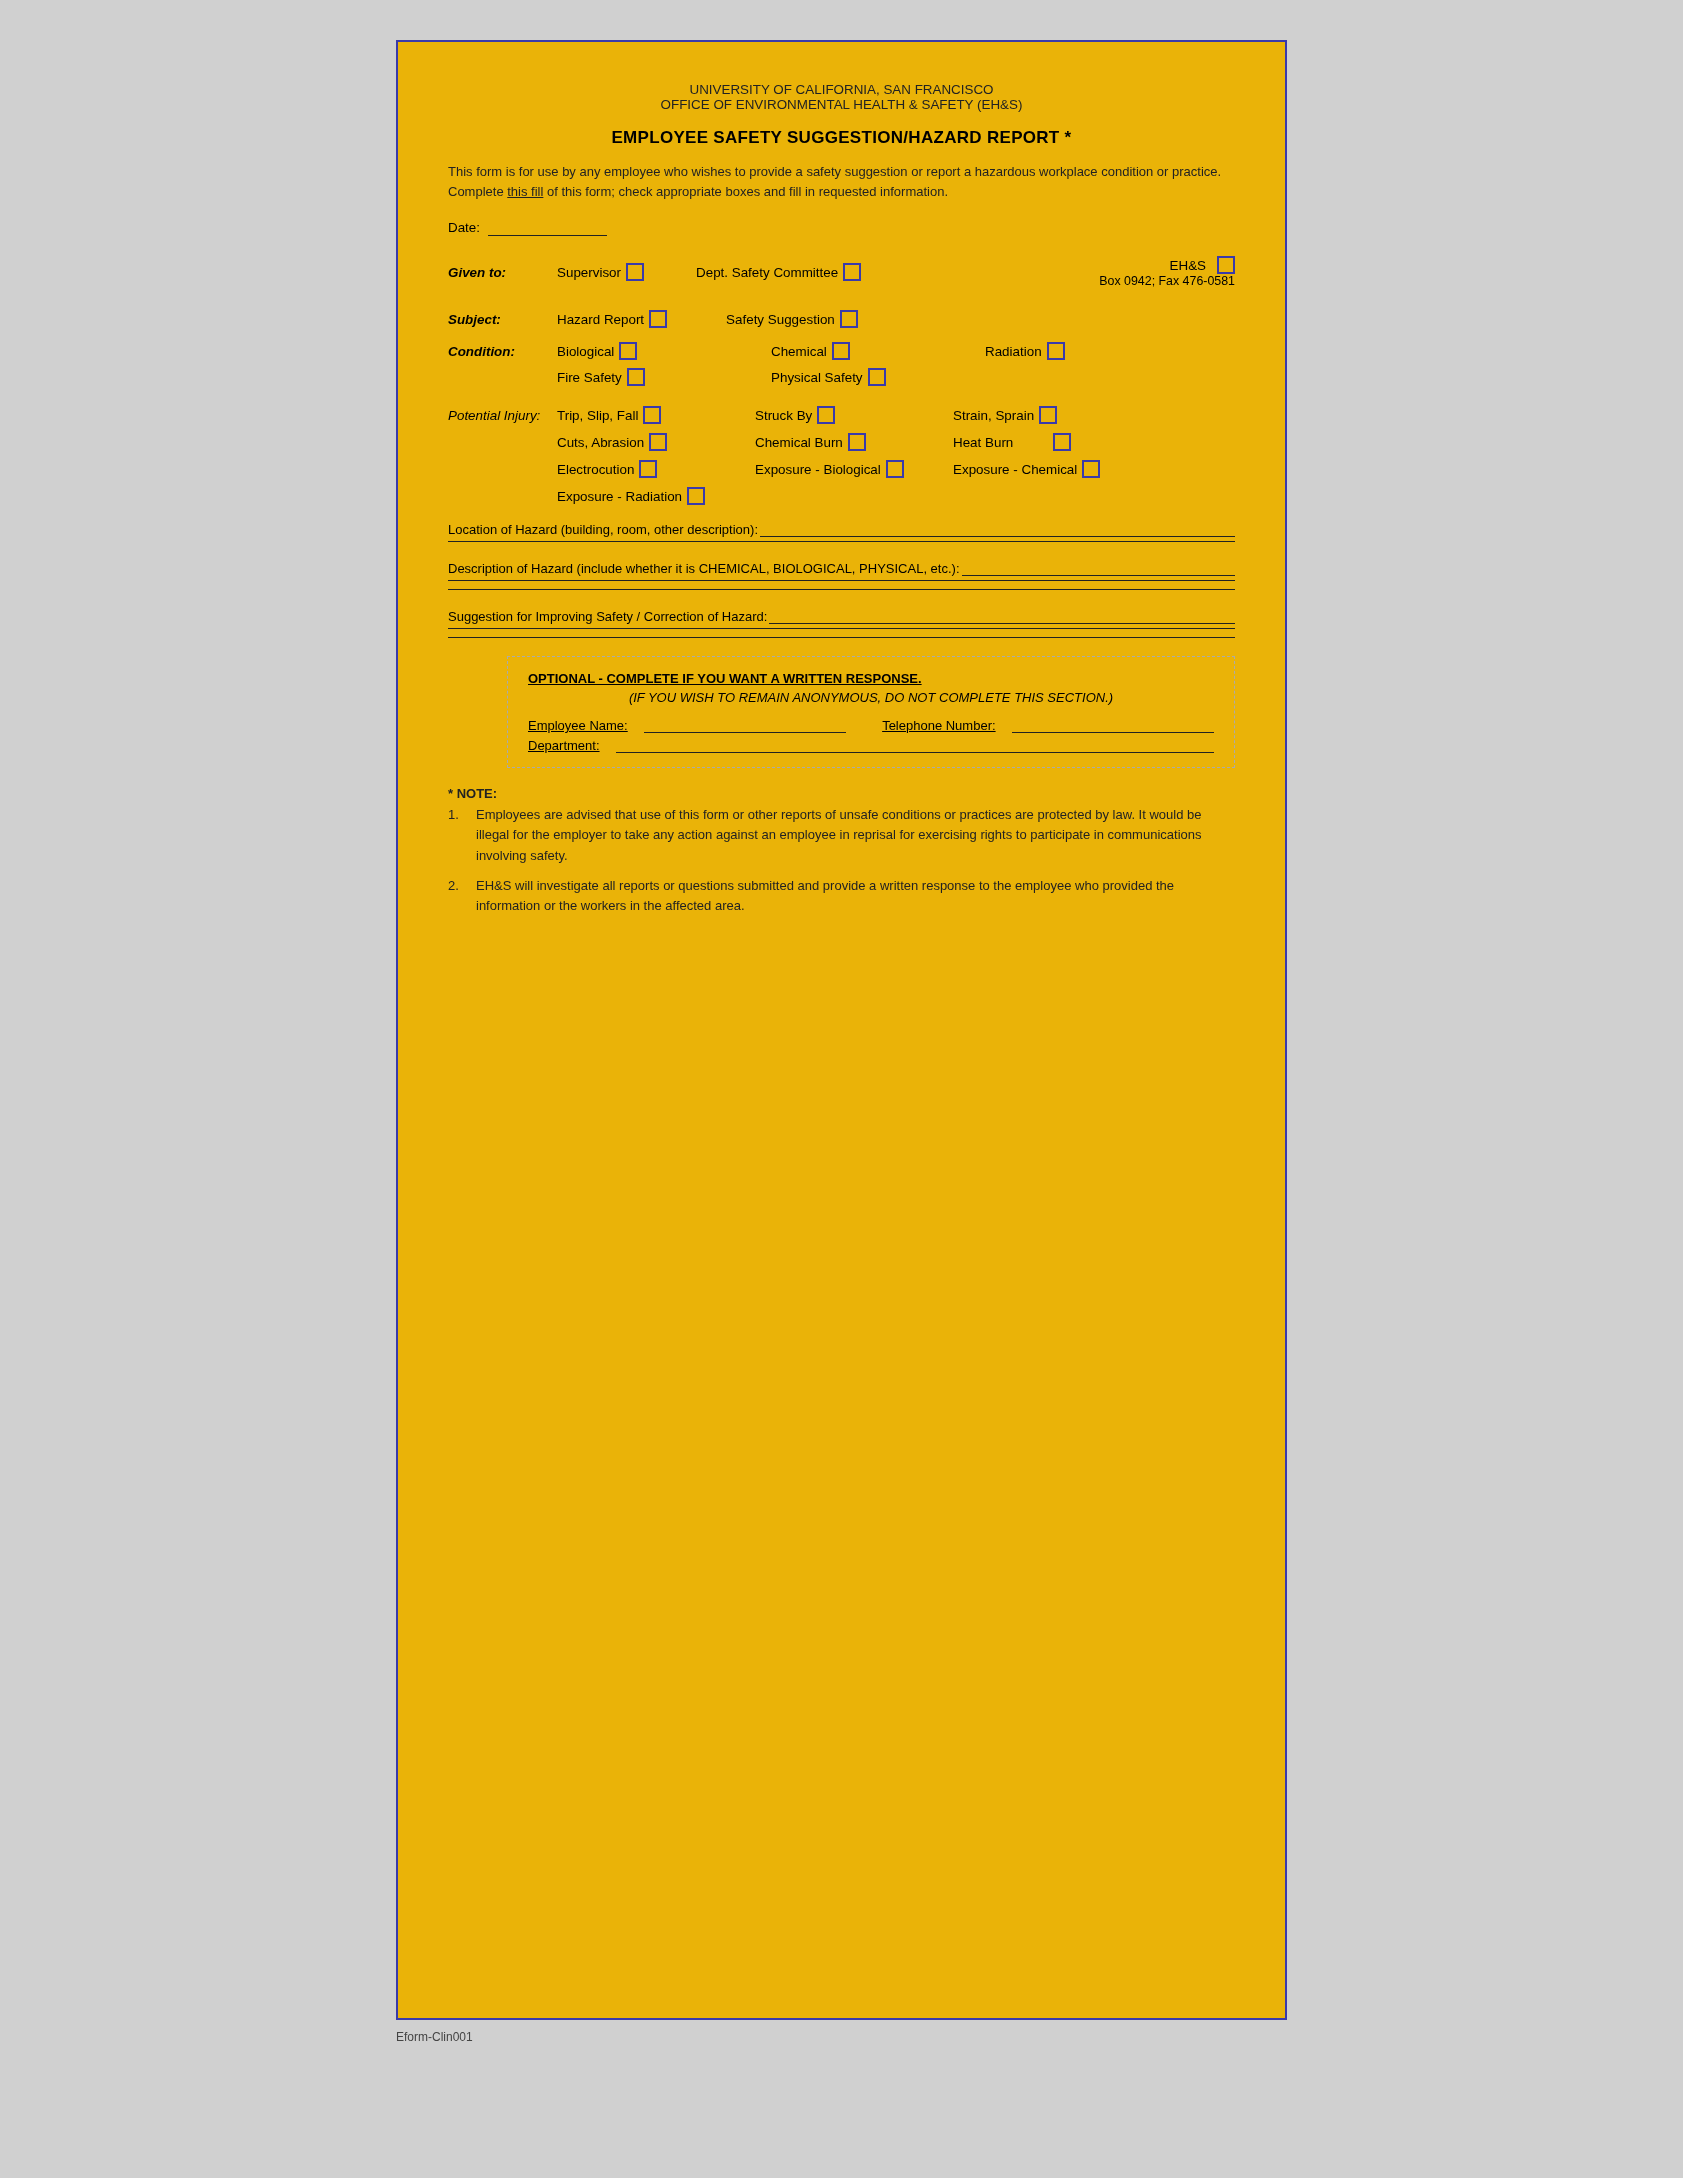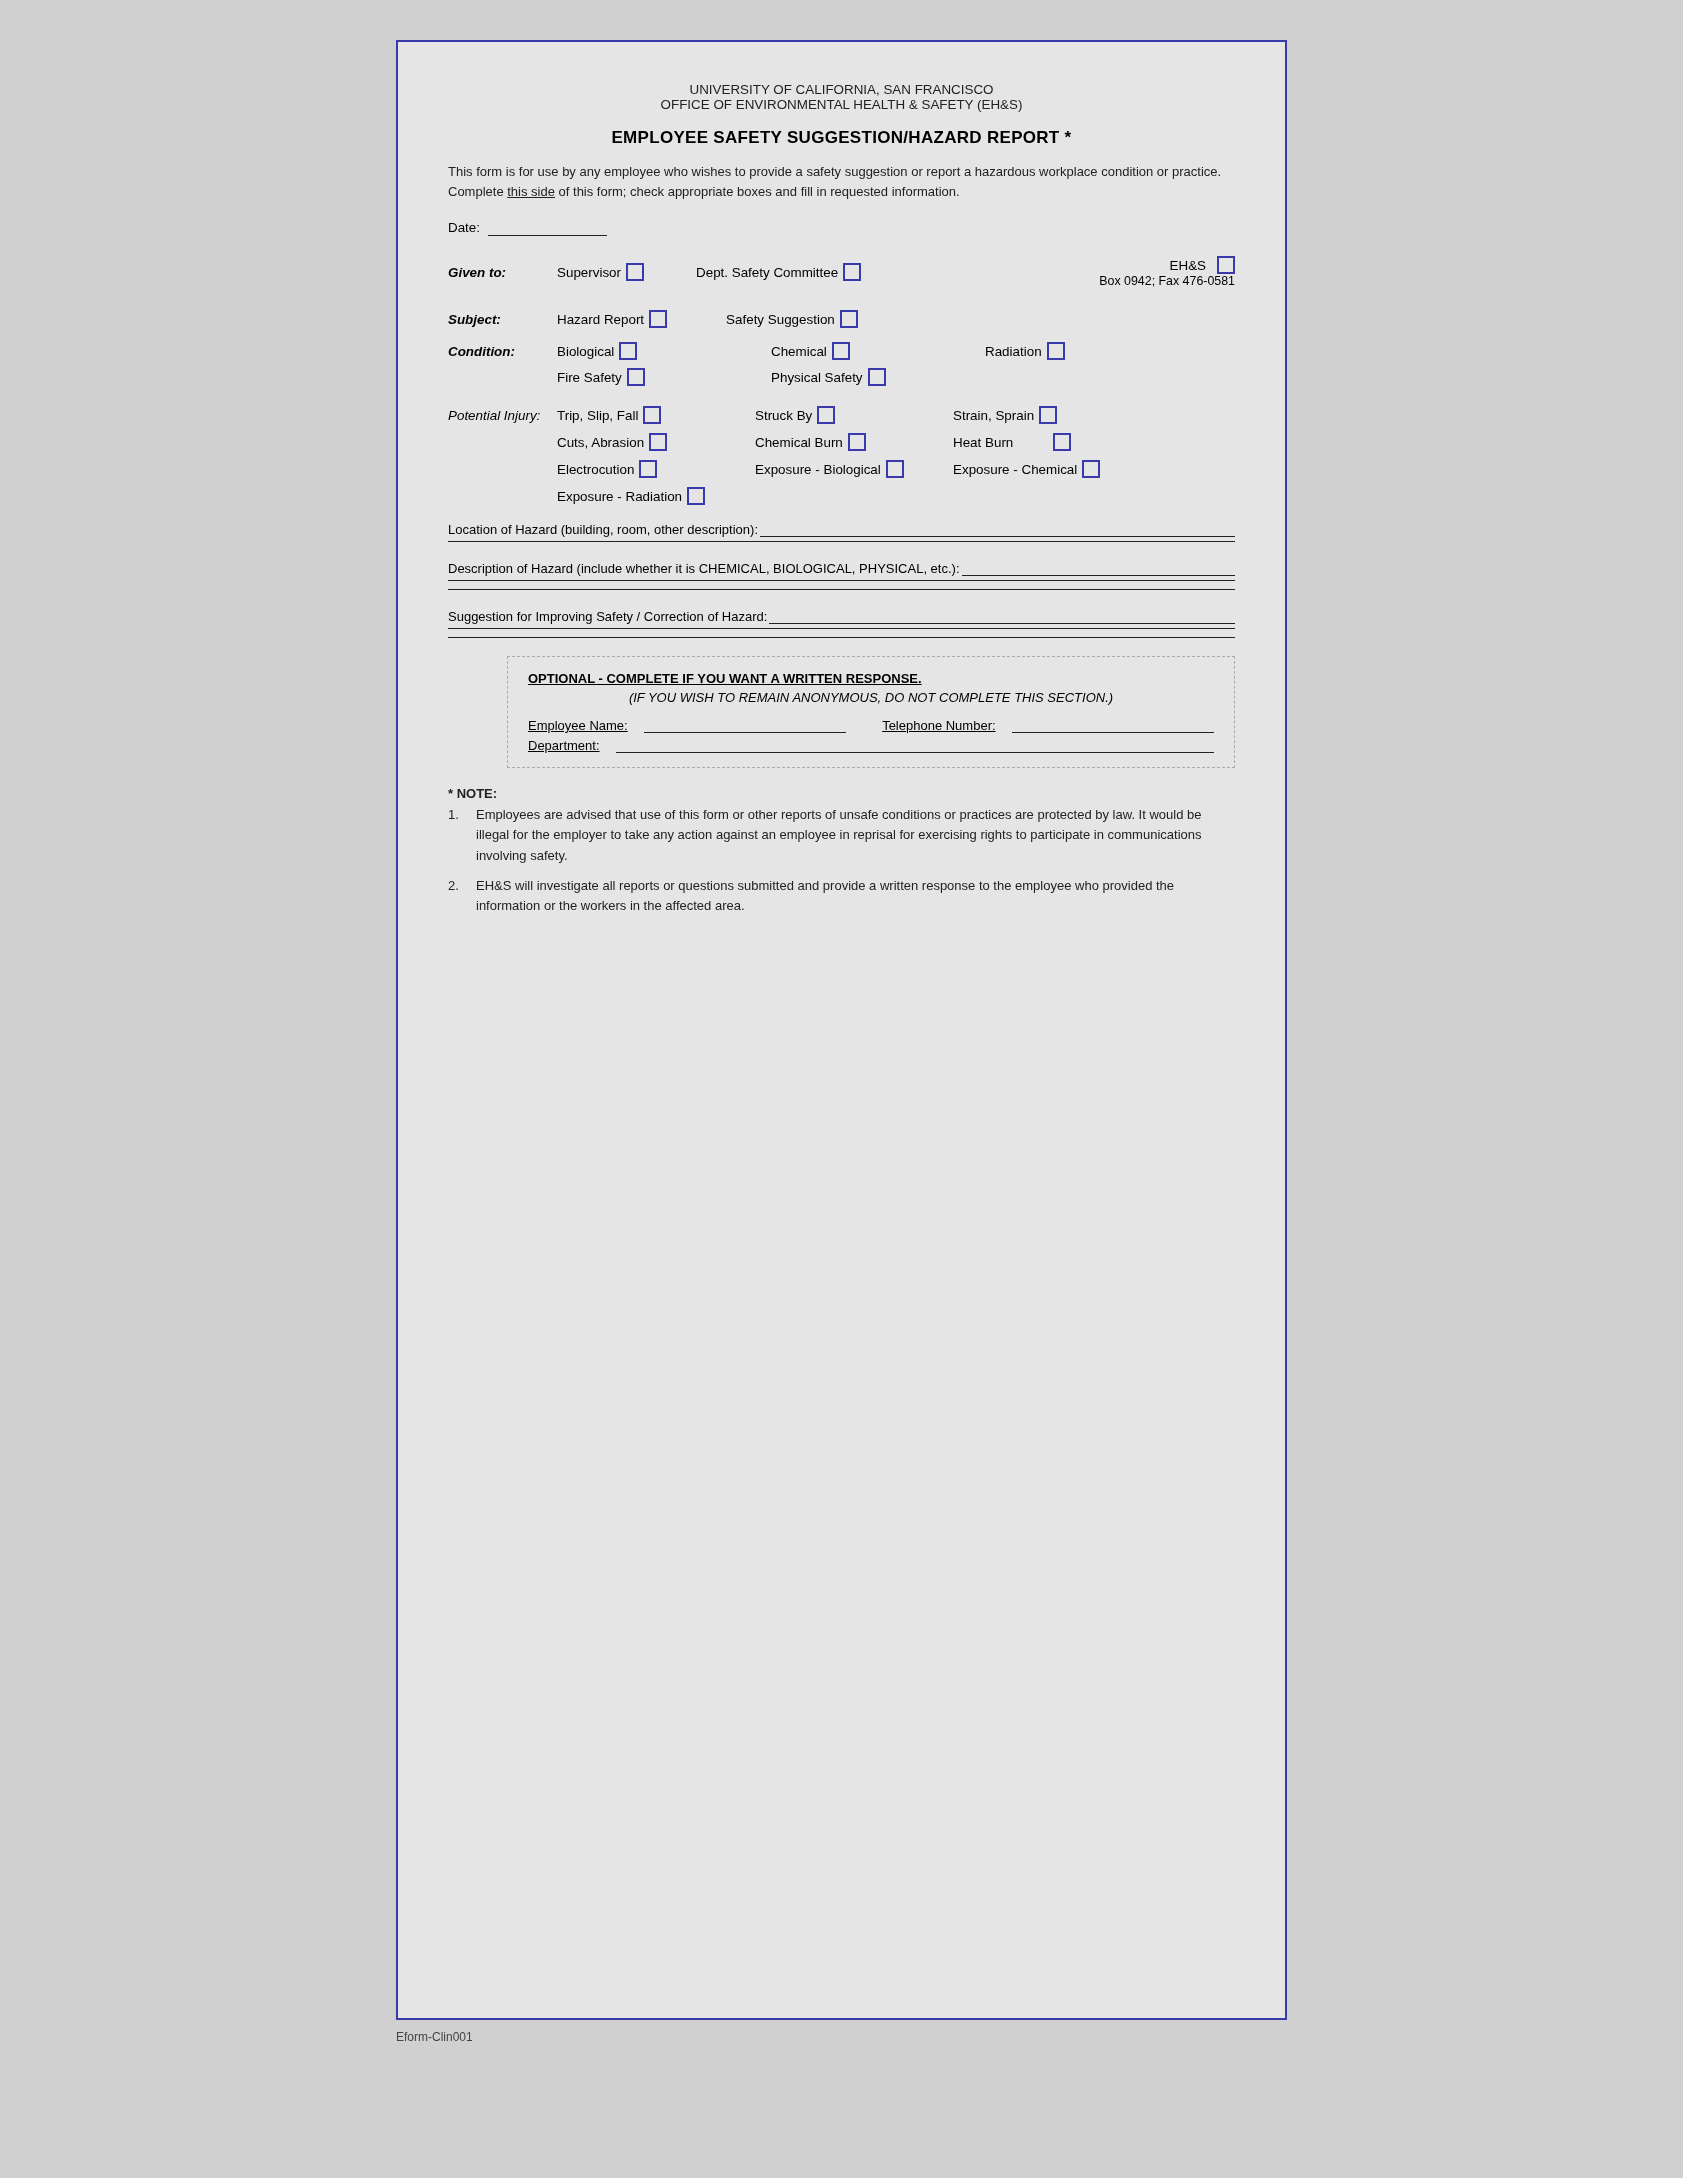--- a/index.html
+++ b/index.html
@@ -11,21 +11,21 @@
       background: #d0d0d0;
       font-family: Arial, sans-serif;
       font-size: 14px;
       display: flex;
       flex-direction: column;
       align-items: center;
       padding: 40px 20px 59px;
       min-height: 2178px;
     }
     .page {
-      background: #e5e5e5;
+      background: #eab308;
       width: 891px;
       min-height: 1980px;
       padding: 40px 50px 50px;
       border: 2px solid #3a3aaa;
       position: relative;
     }
     .header {
       text-align: center;
       margin-bottom: 16px;
     }
@@ -293,21 +293,21 @@
 <div class="page">
 
   <div class="header">
     <div class="org-line">UNIVERSITY OF CALIFORNIA, SAN FRANCISCO</div>
     <div class="org-line">OFFICE OF ENVIRONMENTAL HEALTH &amp; SAFETY (EH&amp;S)</div>
   </div>
 
   <div class="form-title">EMPLOYEE SAFETY SUGGESTION/HAZARD REPORT *</div>
 
   <div class="intro-text">
-    This form is for use by any employee who wishes to provide a safety suggestion or report a hazardous workplace condition or practice.  Complete <span style="text-decoration:underline;">this side</span> of this form; check appropriate boxes and fill in requested information.
+    This form is for use by any employee who wishes to provide a safety suggestion or report a hazardous workplace condition or practice.  Complete <span style="text-decoration:underline;">this fill</span> of this form; check appropriate boxes and fill in requested information.
   </div>
 
   <div class="date-row">
     <span class="date-label">Date:</span>
     <span class="date-line">&nbsp;</span>
   </div>
 
   <div class="given-to-row">
     <span class="given-to-label">Given to:</span>
     <div class="given-to-options">

